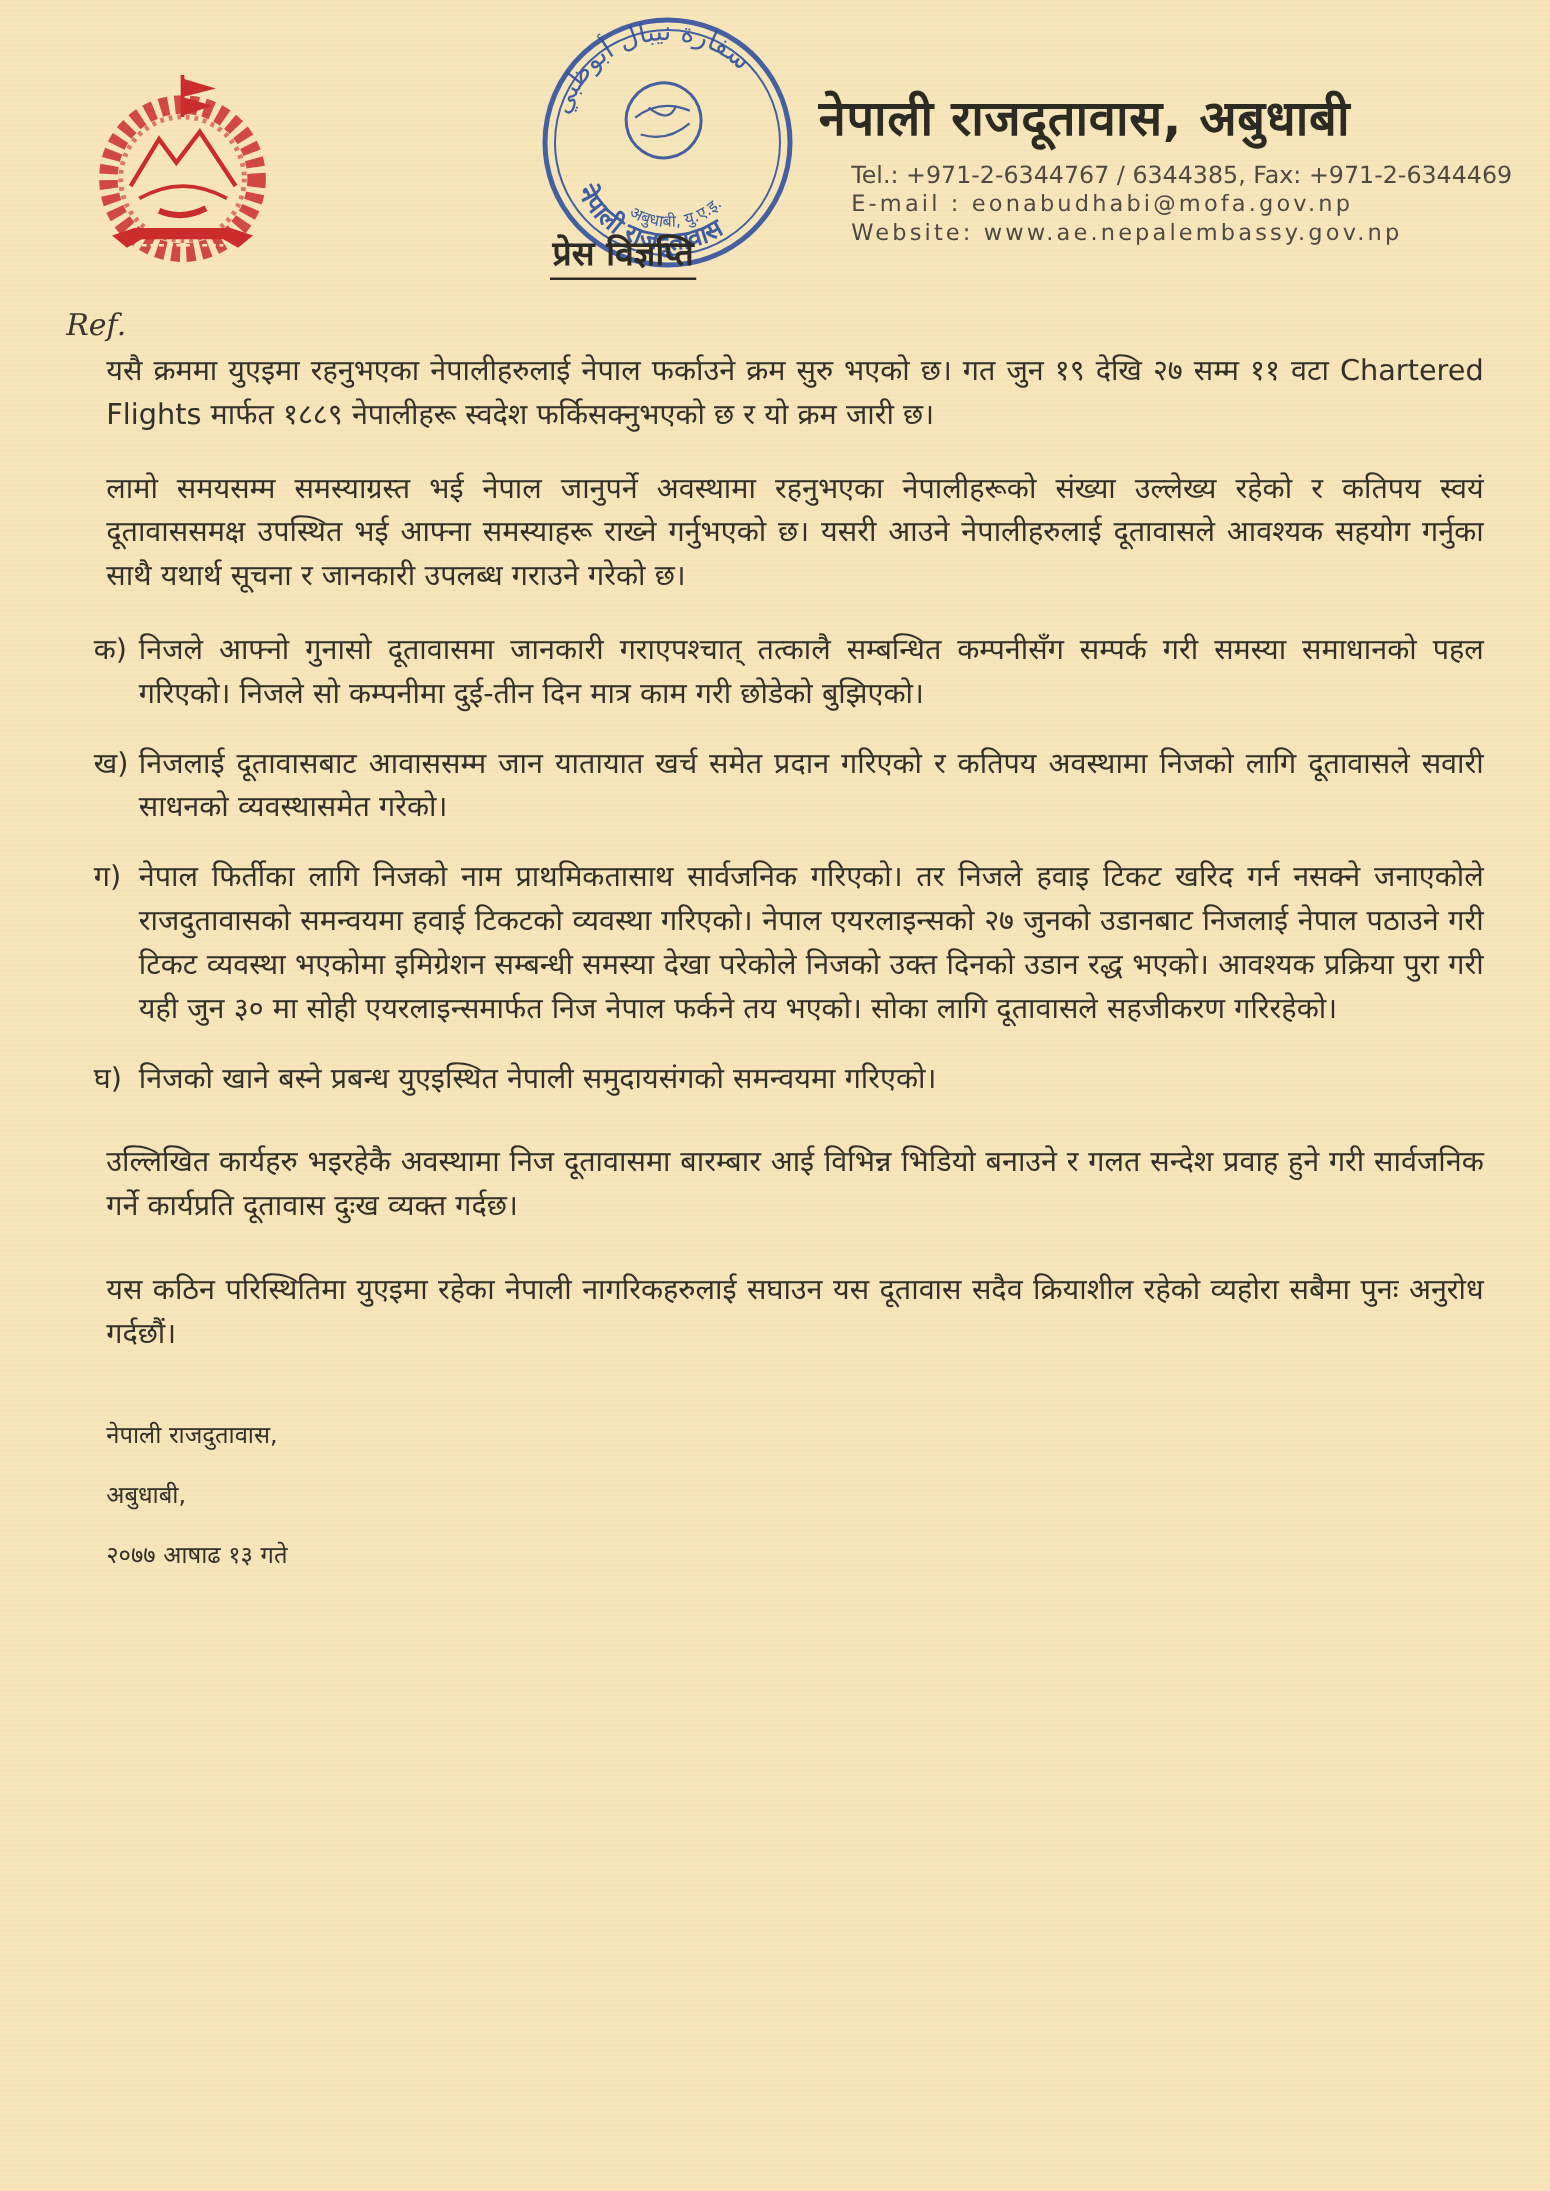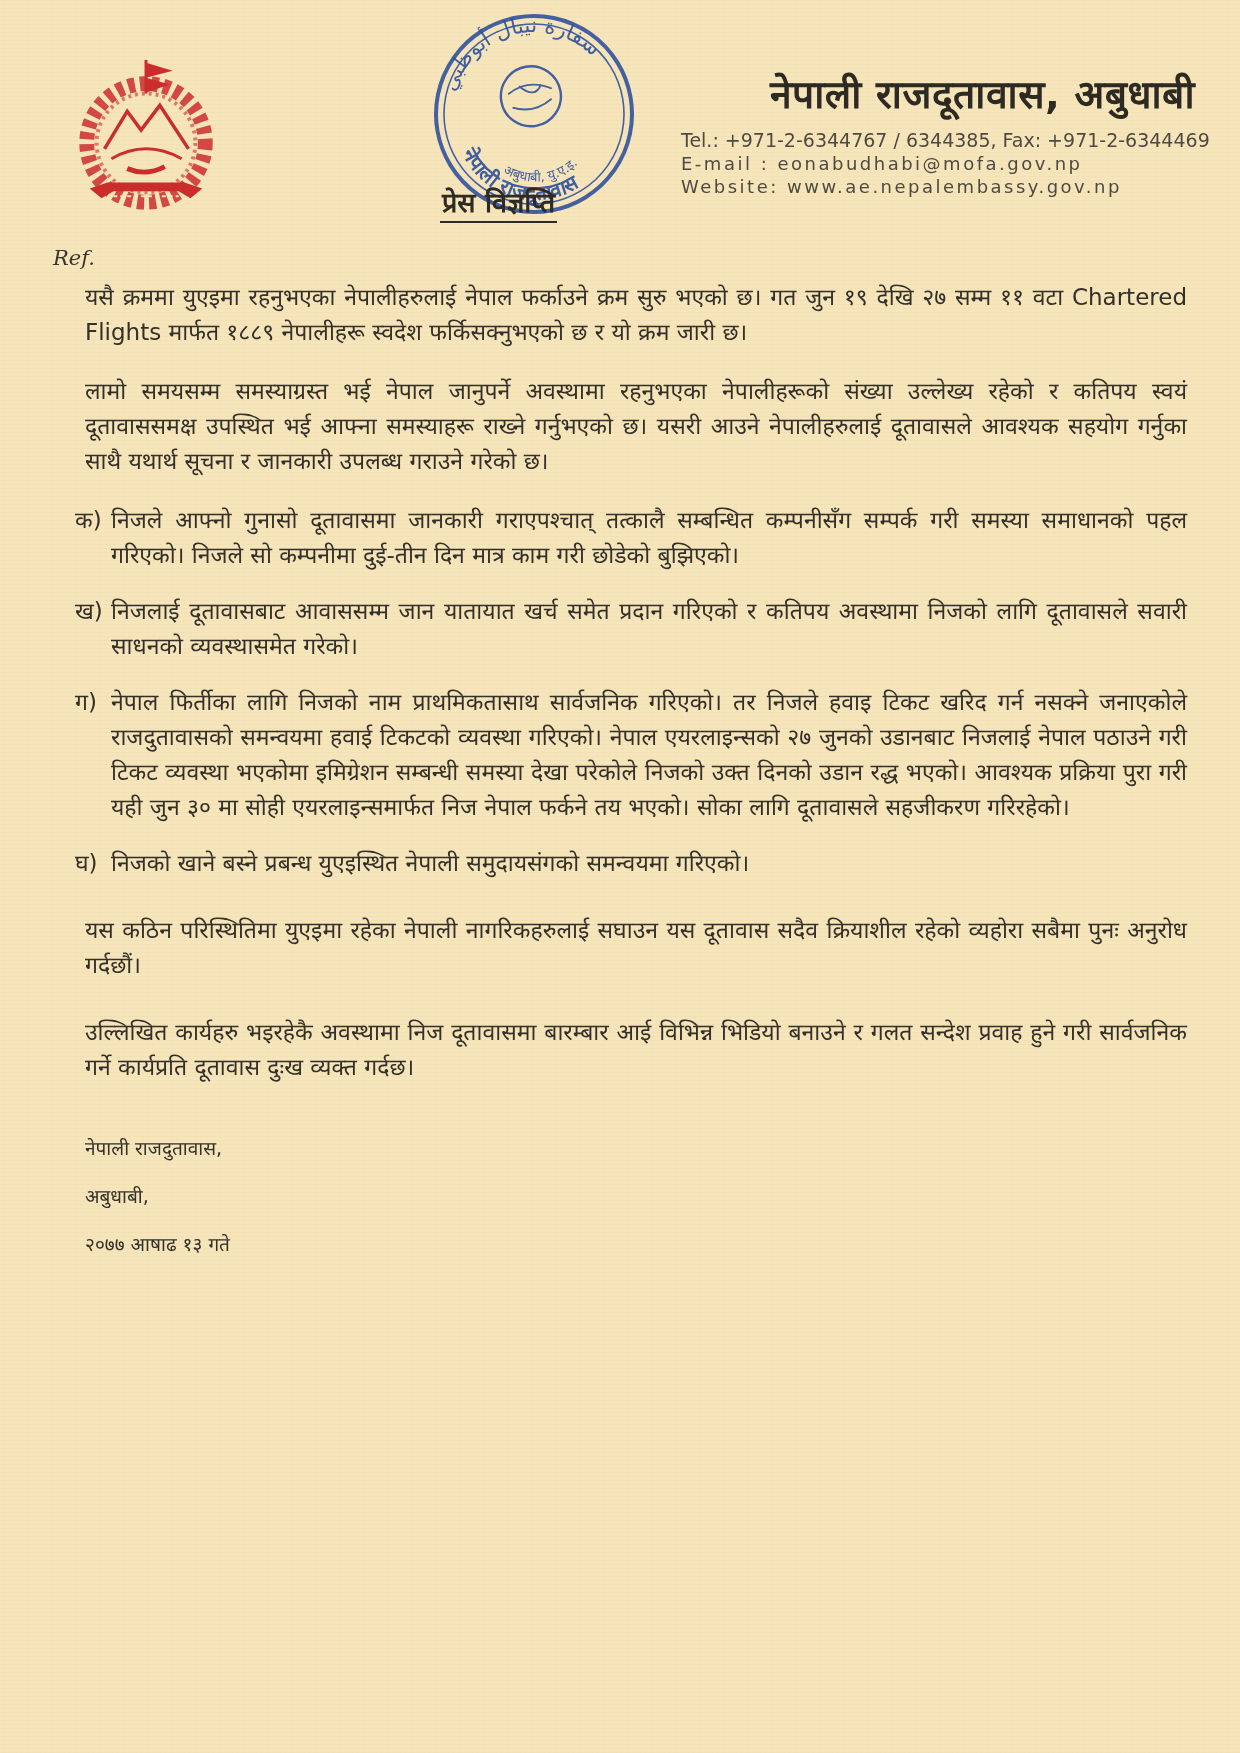--- a/index.html
+++ b/index.html
@@ -24,25 +24,25 @@
   .emblem{position:absolute;left:62px;top:52px;width:168px;height:168px;}
   .stamp-wrap{position:absolute;left:428px;top:8px;width:212px;height:212px;transform:rotate(-10deg);}
   .press-label{
     position:absolute;left:440px;top:183px;width:230px;
     font-size:27px;font-weight:bold;color:#2e2b24;
   }
   .press-label span{border-bottom:2px solid #2e2b24;padding:0 2px 3px 2px;}
   .head-right{position:absolute;left:655px;top:66px;width:540px;}
   .embassy-title{
     font-size:39px;font-weight:bold;color:#2d2a24;
-    letter-spacing:0.5px;white-space:nowrap;margin:0 0 10px 0;text-align:right;
+    letter-spacing:0.5px;white-space:nowrap;margin:0 0 10px 0;
   }
   .contact-line{font-size:19px;color:#4e4a42;margin:2px 0 2px 26px;white-space:nowrap;}
   .contact-line.spaced{letter-spacing:2.5px;font-size:18px;}
-  .ref{position:absolute;left:53px;top:246px;font-family:"DejaVu Serif",serif;font-style:italic;font-size:21px;color:#3a362e;}
+  .ref{position:absolute;left:53px;top:246px;font-family:"DejaVu Serif",serif;font-style:italic;font-size:24px;color:#3a362e;}
   
   .doc-body{
     position:absolute;top:280px;left:85px;width:1102px;
     font-size:23px;line-height:35px;text-align:justify;color:#33302a;
   }
   .para{margin:0 0 24px 0;}
   .list-item{display:flex;margin:0 0 21px 0;}
   .list-item .marker{flex:0 0 36px;margin-left:-10px;}
   .list-item .li-text{flex:1;text-align:justify;}
   .closing{margin-top:32px;}
@@ -129,22 +129,22 @@
     </div>
     <div class="list-item">
       <span class="marker">ग)</span>
       <span class="li-text">नेपाल फिर्तीका लागि निजको नाम प्राथमिकतासाथ सार्वजनिक गरिएको। तर निजले हवाइ टिकट खरिद गर्न नसक्ने जनाएकोले राजदुतावासको समन्वयमा हवाई टिकटको व्यवस्था गरिएको। नेपाल एयरलाइन्सको २७ जुनको उडानबाट निजलाई नेपाल पठाउने गरी टिकट व्यवस्था भएकोमा इमिग्रेशन सम्बन्धी समस्या देखा परेकोले निजको उक्त दिनको उडान रद्ध भएको। आवश्यक प्रक्रिया पुरा गरी यही जुन ३० मा सोही एयरलाइन्समार्फत निज नेपाल फर्कने तय भएको। सोका लागि दूतावासले सहजीकरण गरिरहेको।</span>
     </div>
     <div class="list-item">
       <span class="marker">घ)</span>
       <span class="li-text">निजको खाने बस्ने प्रबन्ध युएइस्थित नेपाली समुदायसंगको समन्वयमा गरिएको।</span>
     </div>
 
+    <p class="para closing">उल्लिखित कार्यहरु भइरहेकै अवस्थामा निज दूतावासमा बारम्बार आई विभिन्न भिडियो बनाउने र गलत सन्देश प्रवाह हुने गरी सार्वजनिक गर्ने कार्यप्रति दूतावास दुःख व्यक्त गर्दछ।</p>
     <p class="para closing">यस कठिन परिस्थितिमा युएइमा रहेका नेपाली नागरिकहरुलाई सघाउन यस दूतावास सदैव क्रियाशील  रहेको व्यहोरा सबैमा पुनः अनुरोध गर्दछौं।</p>
-    <p class="para closing">उल्लिखित कार्यहरु भइरहेकै अवस्थामा निज दूतावासमा बारम्बार आई विभिन्न भिडियो बनाउने र गलत सन्देश प्रवाह हुने गरी सार्वजनिक गर्ने कार्यप्रति दूतावास दुःख व्यक्त गर्दछ।</p>
 
     <div class="signoff">
       <div>नेपाली राजदुतावास,</div>
       <div>अबुधाबी,</div>
       <div>२०७७ आषाढ १३ गते</div>
     </div>
   </div>
 
 </div>
 

